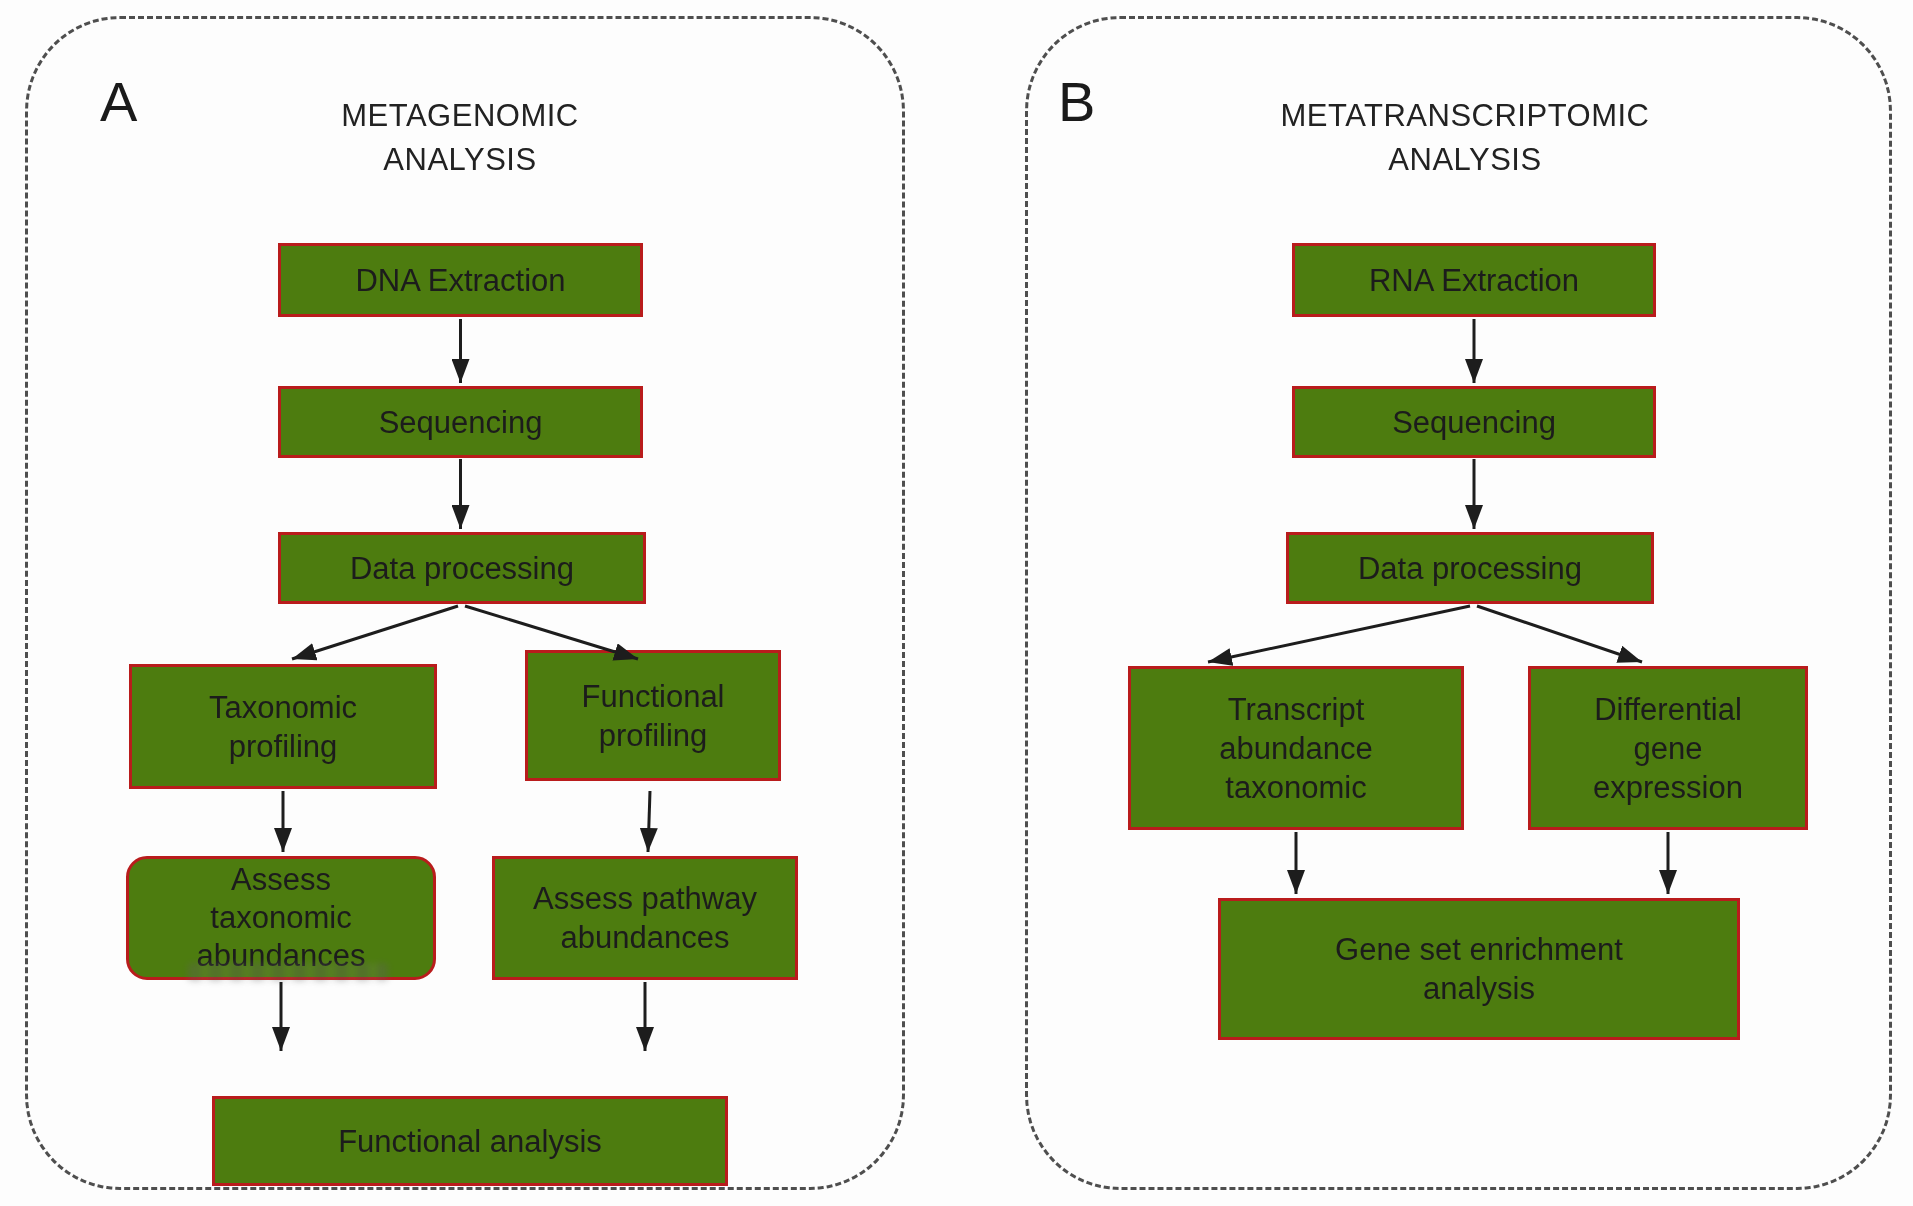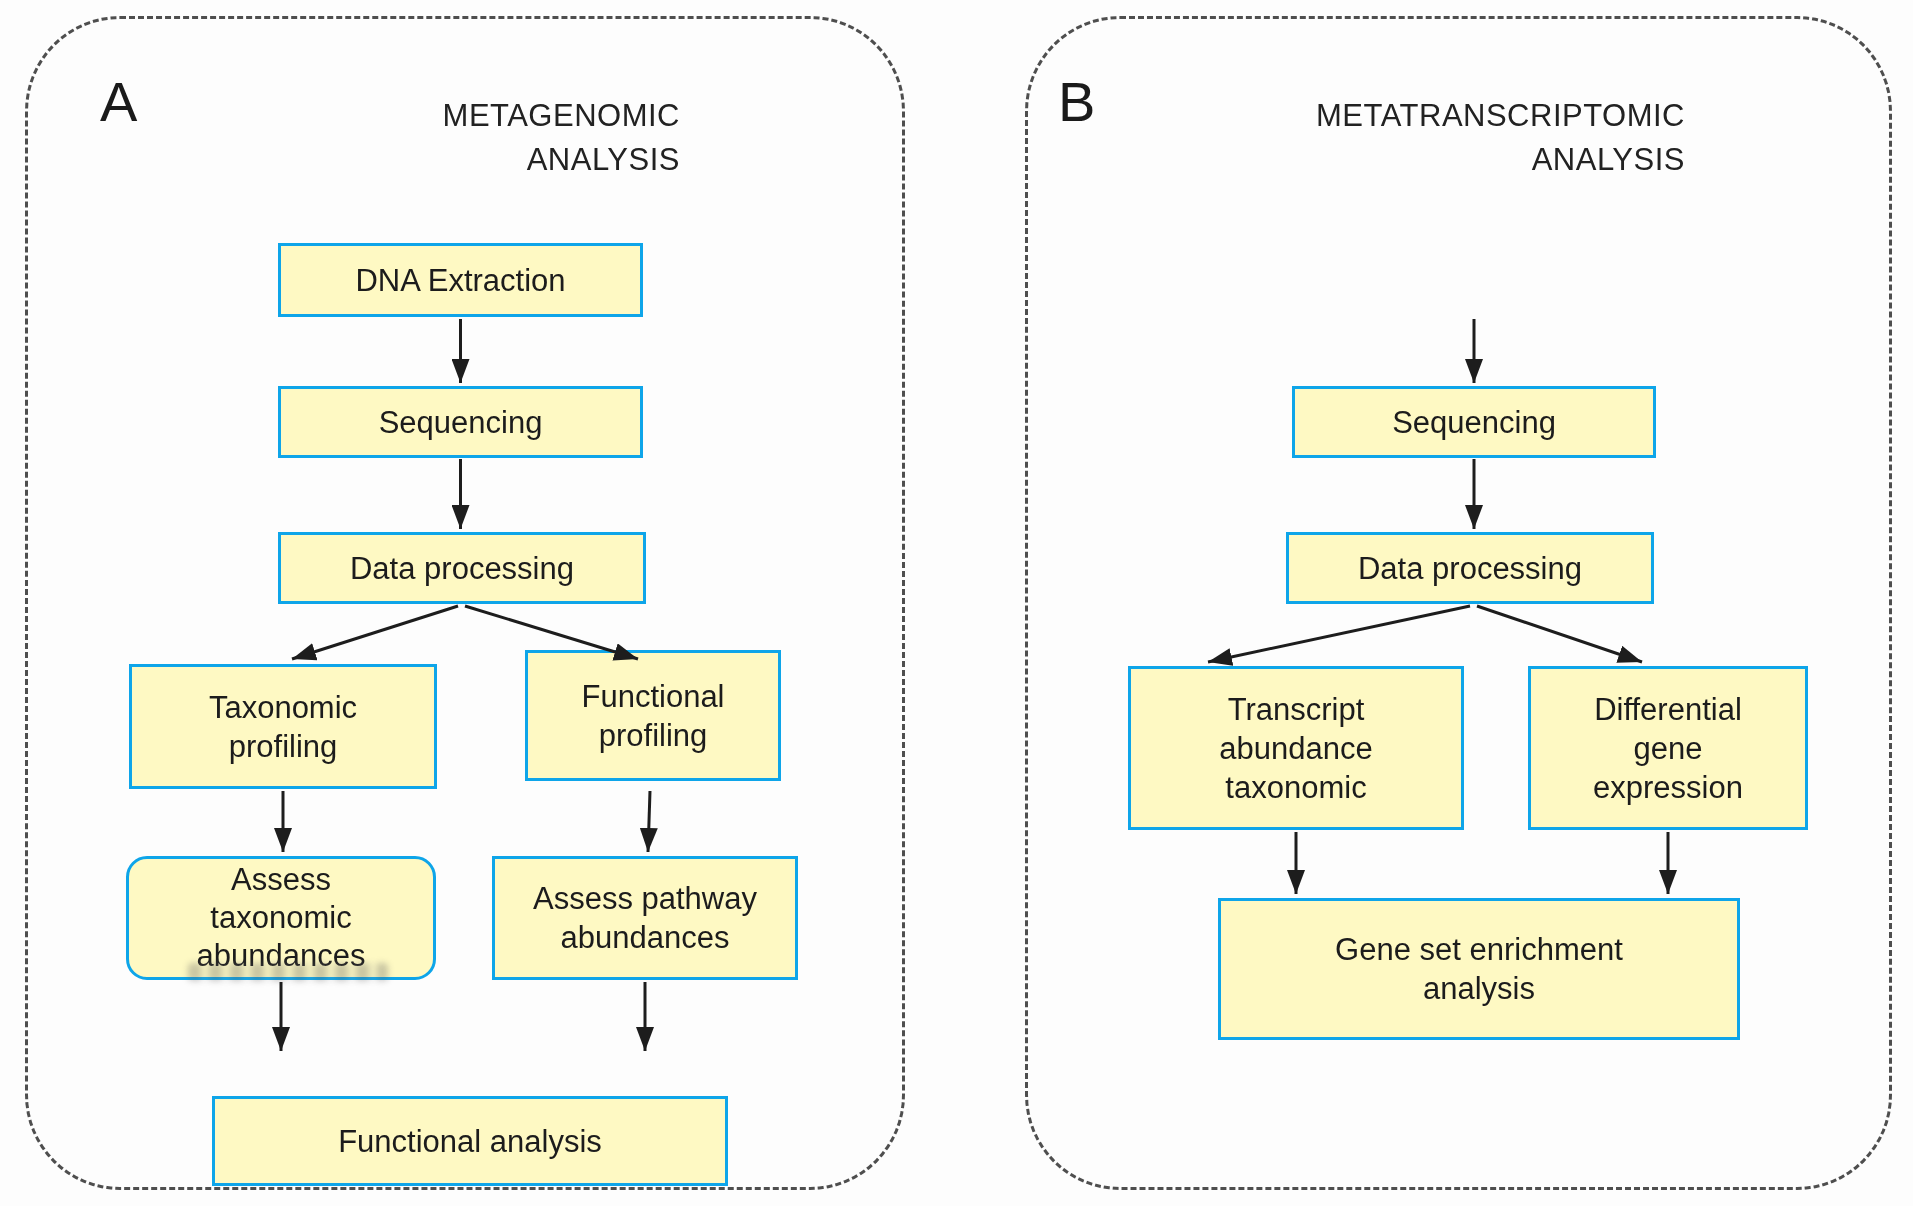--- a/index.html
+++ b/index.html
@@ -29,30 +29,30 @@
   }
   #label-a { left: 100px;  top: 74px; }
   #label-b { left: 1058px; top: 74px; }
 
   .panel-title {
     position: absolute;
     font-size: 31px;
     line-height: 44px;
     letter-spacing: 0.5px;
     color: #222222;
-    text-align: right;
+    text-align: center;
     white-space: pre-line;
   }
   #title-a { left: 240px;  top: 94px; width: 440px; }
   #title-b { left: 1245px; top: 94px; width: 440px; }
 
   .node {
     position: absolute;
-    border: 3px solid #0ea5e9;
-    background: #fef9c3;
+    border: 3px solid #b91c1c;
+    background: #4d7c0f;
     display: flex;
     align-items: center;
     justify-content: center;
     text-align: center;
     font-size: 31px;
     line-height: 39px;
     color: #1c1c1c;
     white-space: pre-line;
   }
   
@@ -116,20 +116,21 @@
   <div class="node" id="a7">Assess pathway
 abundances</div>
   <div class="node" id="a8">Functional analysis</div>
   <div class="ghost"></div>
 
   <div class="panel" id="panel-b"></div>
   <div class="panel-label" id="label-b">B</div>
   <div class="panel-title" id="title-b">METATRANSCRIPTOMIC
 ANALYSIS</div>
 
+  <div class="node" id="b1">RNA Extraction</div>
   <div class="node" id="b2">Sequencing</div>
   <div class="node" id="b3">Data processing</div>
   <div class="node" id="b4">Transcript
 abundance
 taxonomic</div>
   <div class="node" id="b5">Differential
 gene
 expression</div>
   <div class="node" id="b6">Gene set enrichment
 analysis</div>

